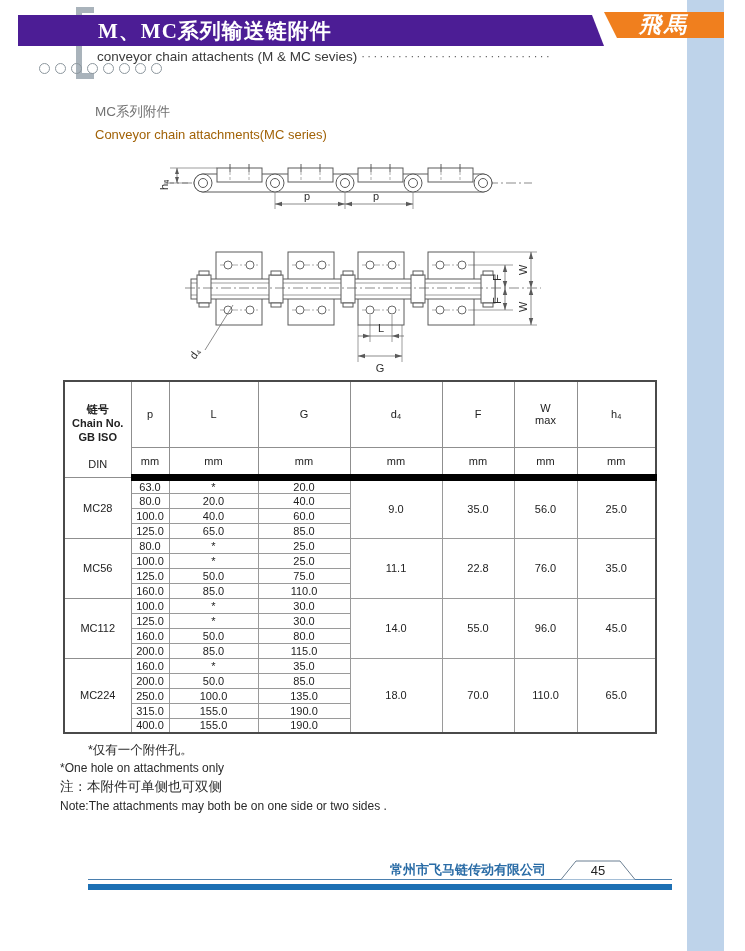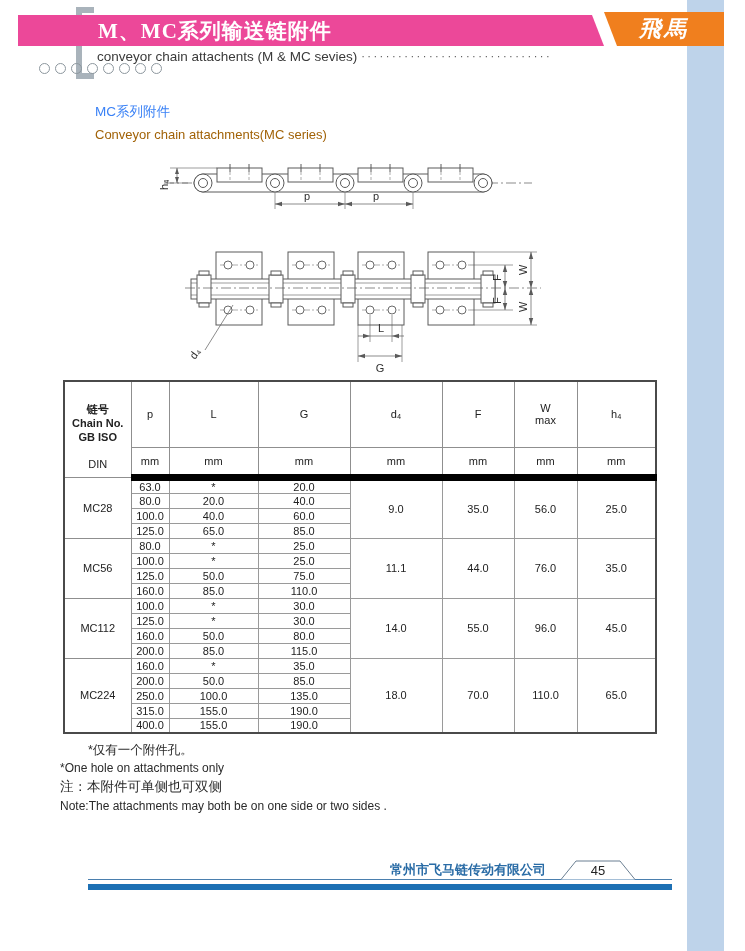--- a/index.html
+++ b/index.html
@@ -5,37 +5,37 @@
   * { margin:0; padding:0; box-sizing:border-box; }
   body { background:#e8e8e8; font-family:"Liberation Sans","DejaVu Sans",sans-serif; }
   #page { position:relative; width:745px; height:951px; background:#fff; margin:0 auto; overflow:hidden; }
 
   
   .side-strip { position:absolute; left:687px; top:0; width:37px; height:951px; background:#bed3ea; }
 
   
   .bracket { position:absolute; left:76px; top:7px; width:18px; height:72px;
              border-left:6px solid #a9b3bb; border-top:6px solid #a9b3bb; border-bottom:6px solid #a9b3bb; }
-  .banner { position:absolute; left:18px; top:15px; width:588px; height:31px; background:#ec4899;
+  .banner { position:absolute; left:18px; top:15px; width:588px; height:31px; background:#4c1d95;
             clip-path:polygon(0 0, 574px 0, 586px 100%, 0 100%); display:flex; align-items:center; }
   .banner-title { color:#fff; font-family:"Liberation Serif","DejaVu Serif",serif; font-weight:600;
                   font-size:21px; padding-left:80px; letter-spacing:1px; white-space:nowrap; }
-  .logo-flag { position:absolute; left:604px; top:12px; width:120px; height:34px; background:#f07f1e;
+  .logo-flag { position:absolute; left:604px; top:12px; width:120px; height:26px; background:#f07f1e;
                clip-path:polygon(0 0, 100% 0, 100% 100%, 13px 100%);
                display:flex; align-items:center; justify-content:center; }
   .logo-text { color:#fff; font-family:"Liberation Serif","DejaVu Serif",serif; font-weight:bold;
                font-style:italic; font-size:22px; letter-spacing:3px; }
   .subtitle-row { position:absolute; left:97px; top:49px; width:560px; white-space:nowrap;
                   font-family:Liberation Sans, sans-serif; font-size:13.5px; color:#3a3a3a; }
   .dot-leader { color:#555; font-size:11px; letter-spacing:2.5px; vertical-align:1px; }
   .circle-row { position:absolute; left:39px; top:63px; display:flex; gap:5px; }
   .circle-row span { width:11px; height:11px; border:1.6px solid #8d979e; border-radius:50%; display:block; }
 
   
-  .sec-cn { position:absolute; left:95px; top:103px; font-size:13.5px; color:#3b82f6; }
+  .sec-cn { position:absolute; left:95px; top:103px; font-size:13.5px; color:#737373; }
   .sec-en { position:absolute; left:95px; top:127px; font-size:13px; color:#a16207; }
 
   
   .svg1 { position:absolute; left:158px; top:138px; }
   .svg2 { position:absolute; left:183px; top:226px; }
   svg text { font-family:"Liberation Sans","DejaVu Sans",sans-serif; font-size:11px; fill:#2e2e2e; }
 
   
   .spec-table { position:absolute; left:63px; top:380px; width:592px; border-collapse:collapse;
                 table-layout:fixed; font-size:11px; color:#222; }
@@ -332,21 +332,21 @@
           <td>125.0</td>
           <td>65.0</td>
           <td>85.0</td>
         </tr>
         <tr class="group-start">
           <td rowspan="4" class="chain-cell">MC56</td>
           <td>80.0</td>
           <td>*</td>
           <td>25.0</td>
           <td rowspan="4">11.1</td>
-          <td rowspan="4">44.0</td>
+          <td rowspan="4">22.8</td>
           <td rowspan="4">76.0</td>
           <td rowspan="4">35.0</td>
         </tr>
         <tr>
           <td>100.0</td>
           <td>*</td>
           <td>25.0</td>
         </tr>
         <tr>
           <td>125.0</td>

